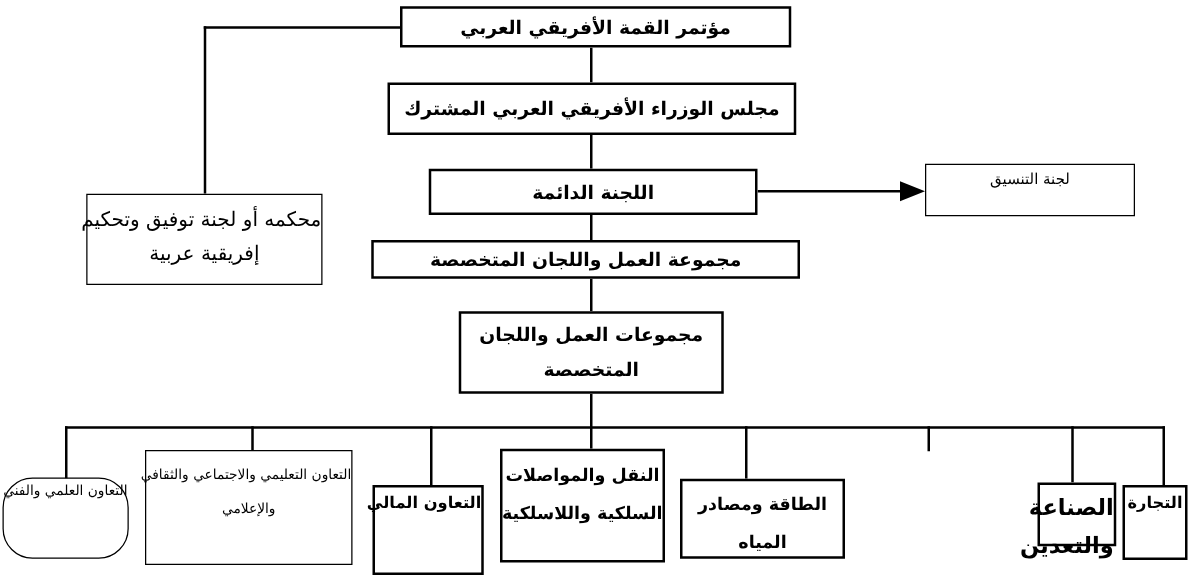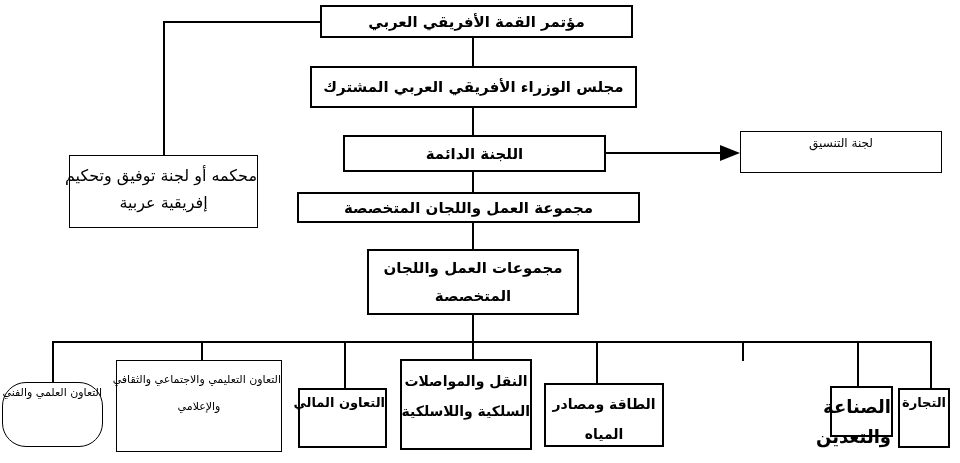--- a/index.html
+++ b/index.html
@@ -91,48 +91,48 @@
 
   <div class="box heavy center" style="left:297px; top:192px; width:343px; height:31px;text-align:center;">
     <div class="ln">مجموعة العمل واللجان المتخصصة</div>
   </div>
 
   <div class="box heavy center" style="left:367px; top:249px; width:212px; height:66px; line-height:28px;">
     <div class="ln">مجموعات العمل واللجان</div>
     <div class="ln">المتخصصة</div>
   </div>
 
-  <div class="box" style="left:740px; top:131px; width:202px; height:42px; font-size:12px; padding-top:4px;">
+  <div class="box" style="left:740px; top:131px; width:168px; height:42px; font-size:12px; padding-top:4px;">
     <div class="ln">لجنة التنسيق</div>
   </div>
 
   <div class="box" style="left:69px; top:155px; width:189px; height:73px; font-size:16px; padding-top:6px; line-height:27px;">
     <div class="ln">محكمه أو لجنة توفيق وتحكيم</div>
     <div class="ln">إفريقية عربية</div>
   </div>
 
   <div class="box" style="left:2px; top:382px; width:101px; height:65px; font-size:11px; padding-top:3px;border-radius:24px;">
     <div class="ln">التعاون العلمي والفني</div>
   </div>
 
   <div class="box" style="left:116px; top:360px; width:166px; height:92px; font-size:11px; padding-top:5px; line-height:27px;">
     <div class="ln">التعاون التعليمي والاجتماعي والثقافي</div>
     <div class="ln">والإعلامي</div>
   </div>
 
-  <div class="box boldsm" style="left:298px; top:388px; width:89px; height:60px; font-size:13px; padding-top:5px;">
+  <div class="box boldsm" style="left:298px; top:388px; width:89px; height:72px; font-size:13px; padding-top:5px;">
     <div class="ln">التعاون المالي</div>
   </div>
 
   <div class="box boldsm" style="left:400px; top:359px; width:132px; height:91px; font-size:14px; padding-top:5px; line-height:30px;">
     <div class="ln">النقل والمواصلات</div>
     <div class="ln">السلكية واللاسلكية</div>
   </div>
 
-  <div class="box boldsm" style="left:544px; top:383px; width:120px; height:64px; font-size:14px; padding-top:4px; line-height:30px;">
+  <div class="box boldsm" style="left:544px; top:383px; width:132px; height:64px; font-size:14px; padding-top:4px; line-height:30px;">
     <div class="ln">الطاقة ومصادر</div>
     <div class="ln">المياه</div>
   </div>
 
 
   <div class="box boldsm" style="left:830px; top:386px; width:63px; height:51px; font-size:18px; padding-top:4px; line-height:30px;">
     <div class="ln">الصناعة</div>
     <div class="ln">والتعدين</div>
   </div>
 

